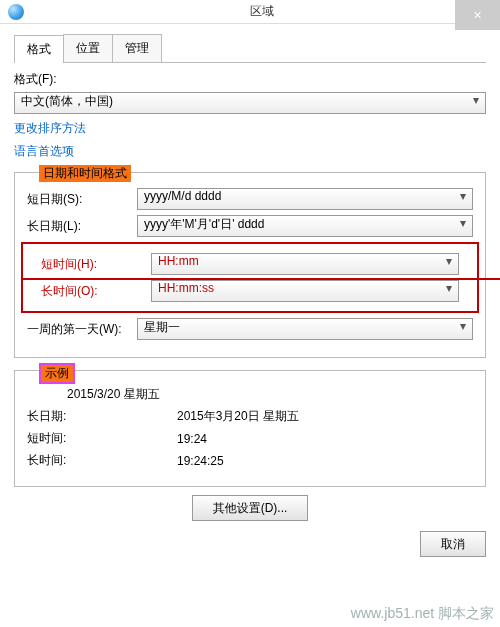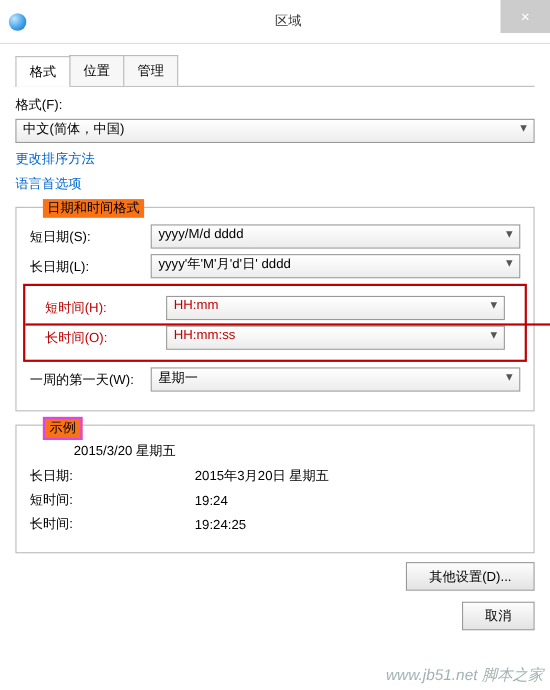--- a/index.html
+++ b/index.html
@@ -1,40 +1,40 @@
 <!DOCTYPE html>
 <html><head>
 <meta charset="utf-8">
 <style>
 *{box-sizing:border-box;font-family:"Microsoft YaHei","SimSun",sans-serif;font-size:12px}
 body{margin:0;background:#fff;width:500px;height:627px;position:relative;overflow:hidden}
-.titlebar{height:40px;background:#fff;border-bottom:1px solid #ddd;display:flex;align-items:center;padding:4px 8px;position:relative}
+.titlebar{height:24px;background:#fff;border-bottom:1px solid #ddd;display:flex;align-items:center;padding:4px 8px;position:relative}
 .globe{width:16px;height:16px;border-radius:50%;background:radial-gradient(circle at 5px 5px,#bfe6ff,#3a9be5 60%,#1d6fb8);margin-right:8px}
 .title{flex:1;text-align:center;color:#333}
 .closebtn{position:absolute;right:0;top:0;width:45px;height:30px;background:#ccc;color:#fff;display:flex;align-items:center;justify-content:center;font-size:14px}
 .client{padding:10px 14px 0 14px}
 .tabs{display:flex;border-bottom:1px solid #bbb;margin-bottom:8px}
 .tab{padding:5px 12px;border:1px solid #bbb;border-bottom:none;background:#f7f7f7;margin-right:-1px;cursor:pointer}
 .tab.active{background:#fff;position:relative;top:1px}
 .rowlabel{margin-bottom:4px}
 .combo{width:100%;height:22px;border:1px solid #999;background:linear-gradient(#fff,#ececec);padding:0 6px;display:flex;justify-content:space-between;cursor:pointer}
 .chev::after{content:"▾";color:#555}
 .link{color:#0066cc;cursor:pointer;margin:6px 0;display:block}
 .fieldset{border:1px solid #bbb;margin-top:12px;padding:10px 12px 12px;position:relative}
 .legend{position:absolute;top:-8px;left:24px;background:#f97316;padding:0 4px}
 .frow{display:flex;align-items:center;margin:5px 0}
 .flab{width:110px}
 .fctl{flex:1}
 .redbox{border:2px solid #c00000}
 .bigredline{position:absolute;left:0;right:-60px;height:2px;background:#c00000}
 .exval{margin-left:40px}
 .btn{height:26px;border:1px solid #999;background:linear-gradient(#fdfdfd,#e3e3e3);padding:0 20px;cursor:pointer;display:inline-flex;align-items:center}
-.btnrow{display:flex;justify-content:flex-end;margin-top:8px}
+.btnrow{display:flex;justify-content:center;margin-top:8px}
 .bottombar{display:flex;justify-content:flex-end;gap:8px;padding:10px 14px}
-.watermark{position:absolute;right:6px;bottom:4px;color:#9aa;font-size:14px;font-style:italic;opacity:.9}
+.watermark{position:absolute;right:6px;bottom:4px;color:#9aa;font-size:14px;opacity:.9}
 .exlegend{border:2px solid #d946ef;padding:0 4px}
 </style>
 </head>
 <body>
 
 <div class="titlebar">
   <div class="globe"></div>
   <div class="title">区域</div>
   <div class="closebtn">×</div>
 </div>

